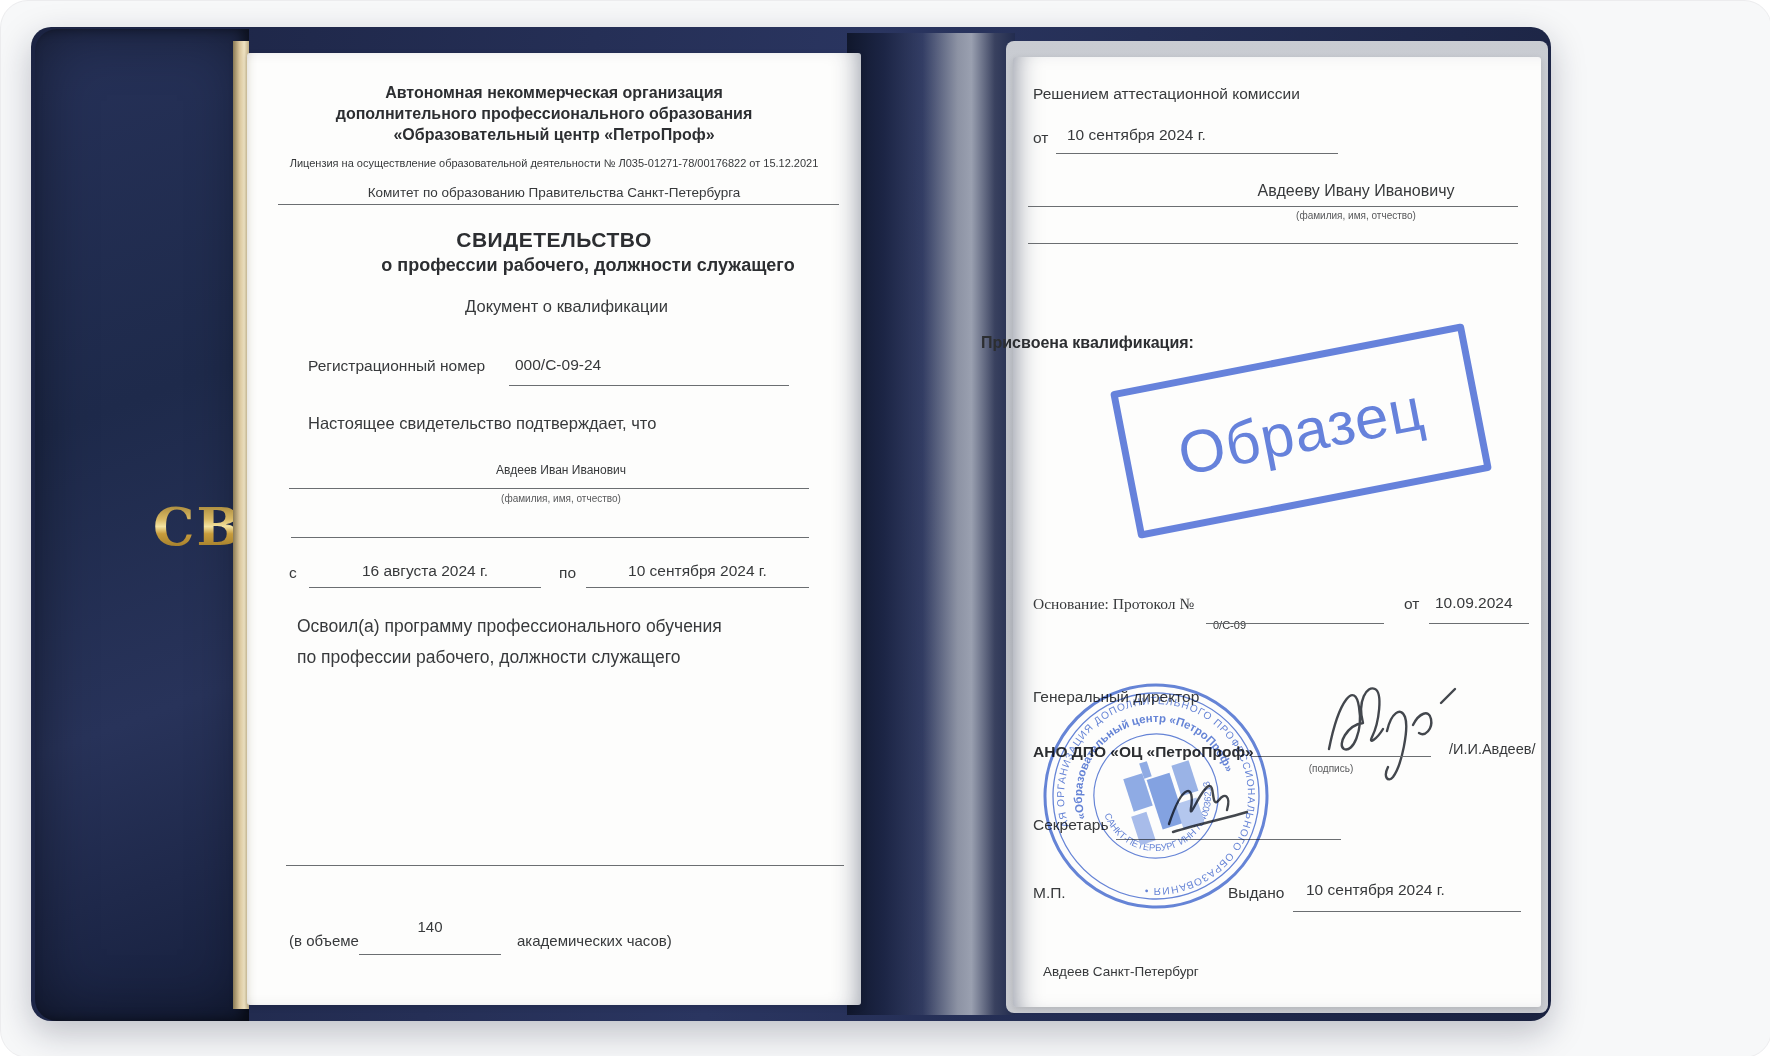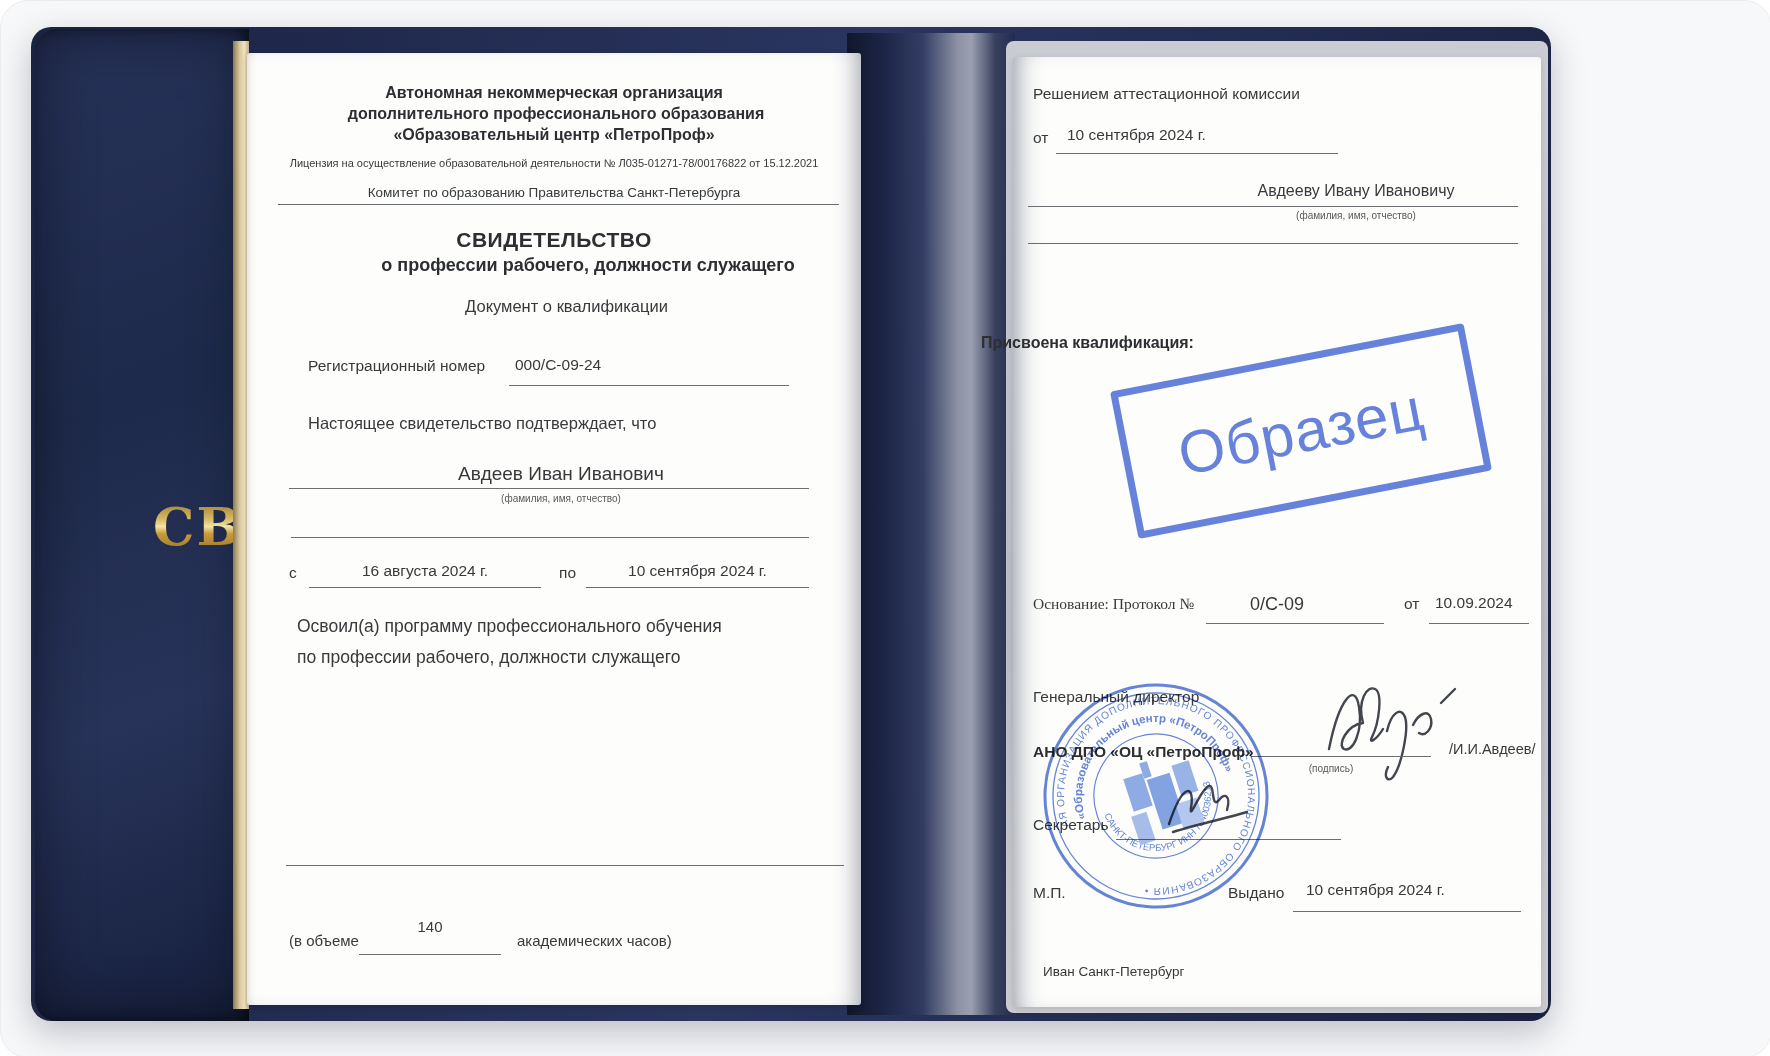--- a/index.html
+++ b/index.html
@@ -47,37 +47,37 @@
   <div class="abs cover">
     <div class="abs gold">СВИ</div>
   </div>
   <div class="abs sliver"></div>
   <div class="abs spine"></div>
   <div class="abs lining"></div>
 
   <div class="abs page pageL"></div>
 
   <div class="abs ctr b" style="left:246px;top:83px;width:614px;font-size:16px;">Автономная некоммерческая организация</div>
-  <div class="abs ctr b" style="left:248px;top:104px;width:614px;font-size:16px;">дополнительного профессионального образования</div>
+  <div class="abs ctr b" style="left:236px;top:104px;width:614px;font-size:16px;">дополнительного профессионального образования</div>
   <div class="abs ctr b" style="left:246px;top:125px;width:614px;font-size:16px;">«Образовательный центр «ПетроПроф»</div>
   <div class="abs ctr" style="left:246px;top:156px;width:614px;font-size:11px;">Лицензия на осуществление образовательной деятельности № Л035-01271-78/00176822 от 15.12.2021</div>
   <div class="abs ctr" style="left:246px;top:184px;width:614px;font-size:13.5px;">Комитет по образованию Правительства Санкт-Петербурга</div>
   <div class="ln" style="left:277px;top:203px;width:561px;"></div>
 
   <div class="abs ctr b" style="left:246px;top:227px;width:614px;font-size:21px;letter-spacing:.5px;">СВИДЕТЕЛЬСТВО</div>
   <div class="abs ctr b" style="left:246px;top:254px;width:682px;font-size:18px;">о профессии рабочего, должности служащего</div>
   <div class="abs ctr" style="left:246px;top:296px;width:639px;font-size:16.5px;">Документ о квалификации</div>
 
   <div class="abs" style="left:307px;top:356px;font-size:15.5px;">Регистрационный номер</div>
   <div class="abs" style="left:514px;top:355px;font-size:15.5px;">000/С-09-24</div>
   <div class="ln" style="left:508px;top:384px;width:280px;"></div>
 
   <div class="abs" style="left:307px;top:413px;font-size:16.5px;">Настоящее свидетельство подтверждает, что</div>
 
-  <div class="abs ctr" style="left:350px;top:462px;width:420px;font-size:19px;text-align:center;">Авдеев Иван Иванович</div>
+  <div class="abs ctr" style="left:350px;top:462px;width:420px;font-size:12px;text-align:center;">Авдеев Иван Иванович</div>
   <div class="ln" style="left:288px;top:487px;width:520px;"></div>
   <div class="abs ctr cap" style="left:460px;top:492px;width:200px;">(фамилия, имя, отчество)</div>
   <div class="ln" style="left:290px;top:536px;width:518px;"></div>
 
   <div class="abs" style="left:288px;top:563px;font-size:15.5px;">с</div>
   <div class="abs ctr" style="left:308px;top:561px;width:232px;font-size:15.5px;">16 августа 2024 г.</div>
   <div class="ln" style="left:308px;top:586px;width:232px;"></div>
   <div class="abs" style="left:558px;top:563px;font-size:15.5px;">по</div>
   <div class="abs ctr" style="left:585px;top:561px;width:223px;font-size:15.5px;">10 сентября 2024 г.</div>
   <div class="ln" style="left:585px;top:586px;width:223px;"></div>
@@ -104,21 +104,21 @@
   <div class="abs ctr cap" style="left:1255px;top:209px;width:200px;">(фамилия, имя, отчество)</div>
   <div class="ln" style="left:1027px;top:242px;width:490px;"></div>
 
   <div class="abs b" style="left:980px;top:333px;font-size:16px;">Присвоена квалификация:</div>
 
   <div class="abs stamp">
     <span>Образец</span>
   </div>
 
   <div class="abs" style="left:1032px;top:594px;font-size:15.5px;font-family:Liberation Serif, serif;">Основание: Протокол №</div>
-  <div class="abs" style="left:1212px;top:593px;font-size:18px;margin-left:37px;">0/С-09</div>
+  <div class="abs" style="left:1212px;top:618px;font-size:11px;">0/С-09</div>
   <div class="ln" style="left:1205px;top:622px;width:178px;"></div>
   <div class="abs" style="left:1403px;top:594px;font-size:15.5px;">от</div>
   <div class="abs" style="left:1434px;top:593px;font-size:15.5px;">10.09.2024</div>
   <div class="ln" style="left:1428px;top:622px;width:100px;"></div>
 
   <div class="abs" style="left:1032px;top:687px;font-size:15.5px;">Генеральный директор</div>
   <div class="abs b" style="left:1032px;top:742px;font-size:15.5px;">АНО ДПО «ОЦ «ПетроПроф»</div>
 
   <svg class="abs sig" style="left:1320px;top:672px;" width="160" height="110" viewBox="0 0 160 110">
     <path d="M8 76 C18 26 34 8 38 34 C42 58 32 80 23 76 C16 72 26 52 42 50 C36 28 46 12 54 16 C62 20 58 50 51 64 C47 72 56 66 62 56"></path>
@@ -135,21 +135,21 @@
     <path d="M8 58 C22 16 34 18 30 42 C28 56 40 22 48 20 C54 18 50 44 58 34 C64 26 70 30 66 44"></path>
     <path d="M12 66 C38 58 66 52 86 46"></path>
   </svg>
   <div class="ln" style="left:1115px;top:838px;width:225px;"></div>
 
   <div class="abs" style="left:1032px;top:883px;font-size:15.5px;">М.П.</div>
   <div class="abs" style="left:1227px;top:883px;font-size:15.5px;">Выдано</div>
   <div class="abs" style="left:1305px;top:880px;font-size:15.5px;">10 сентября 2024 г.</div>
   <div class="ln" style="left:1292px;top:910px;width:228px;"></div>
 
-  <div class="abs" style="left:1042px;top:963px;font-size:13.5px;">Иван Санкт-Петербург</div>
+  <div class="abs" style="left:1042px;top:963px;font-size:13.5px;">Авдеев Санкт-Петербург</div>
 
   <svg class="abs sealwrap" viewBox="0 0 228 228">
     <g transform="rotate(-18 114 114)" fill="none" stroke="#4b6fd2">
       <circle cx="114" cy="114" r="111" stroke-width="3"></circle>
       <circle cx="114" cy="114" r="103" stroke-width="1.3"></circle>
       <circle cx="114" cy="114" r="62" stroke-width="1.2"></circle>
       <defs>
         <path id="sealOuter" d="M22 114 A92 92 0 1 1 206 114 A92 92 0 1 1 22 114"></path>
         <path id="sealMiddle" d="M40 114 A74 74 0 1 1 188 114 A74 74 0 1 1 40 114"></path>
         <path id="sealInner" d="M59 114 A55 55 0 0 0 169 114"></path>

